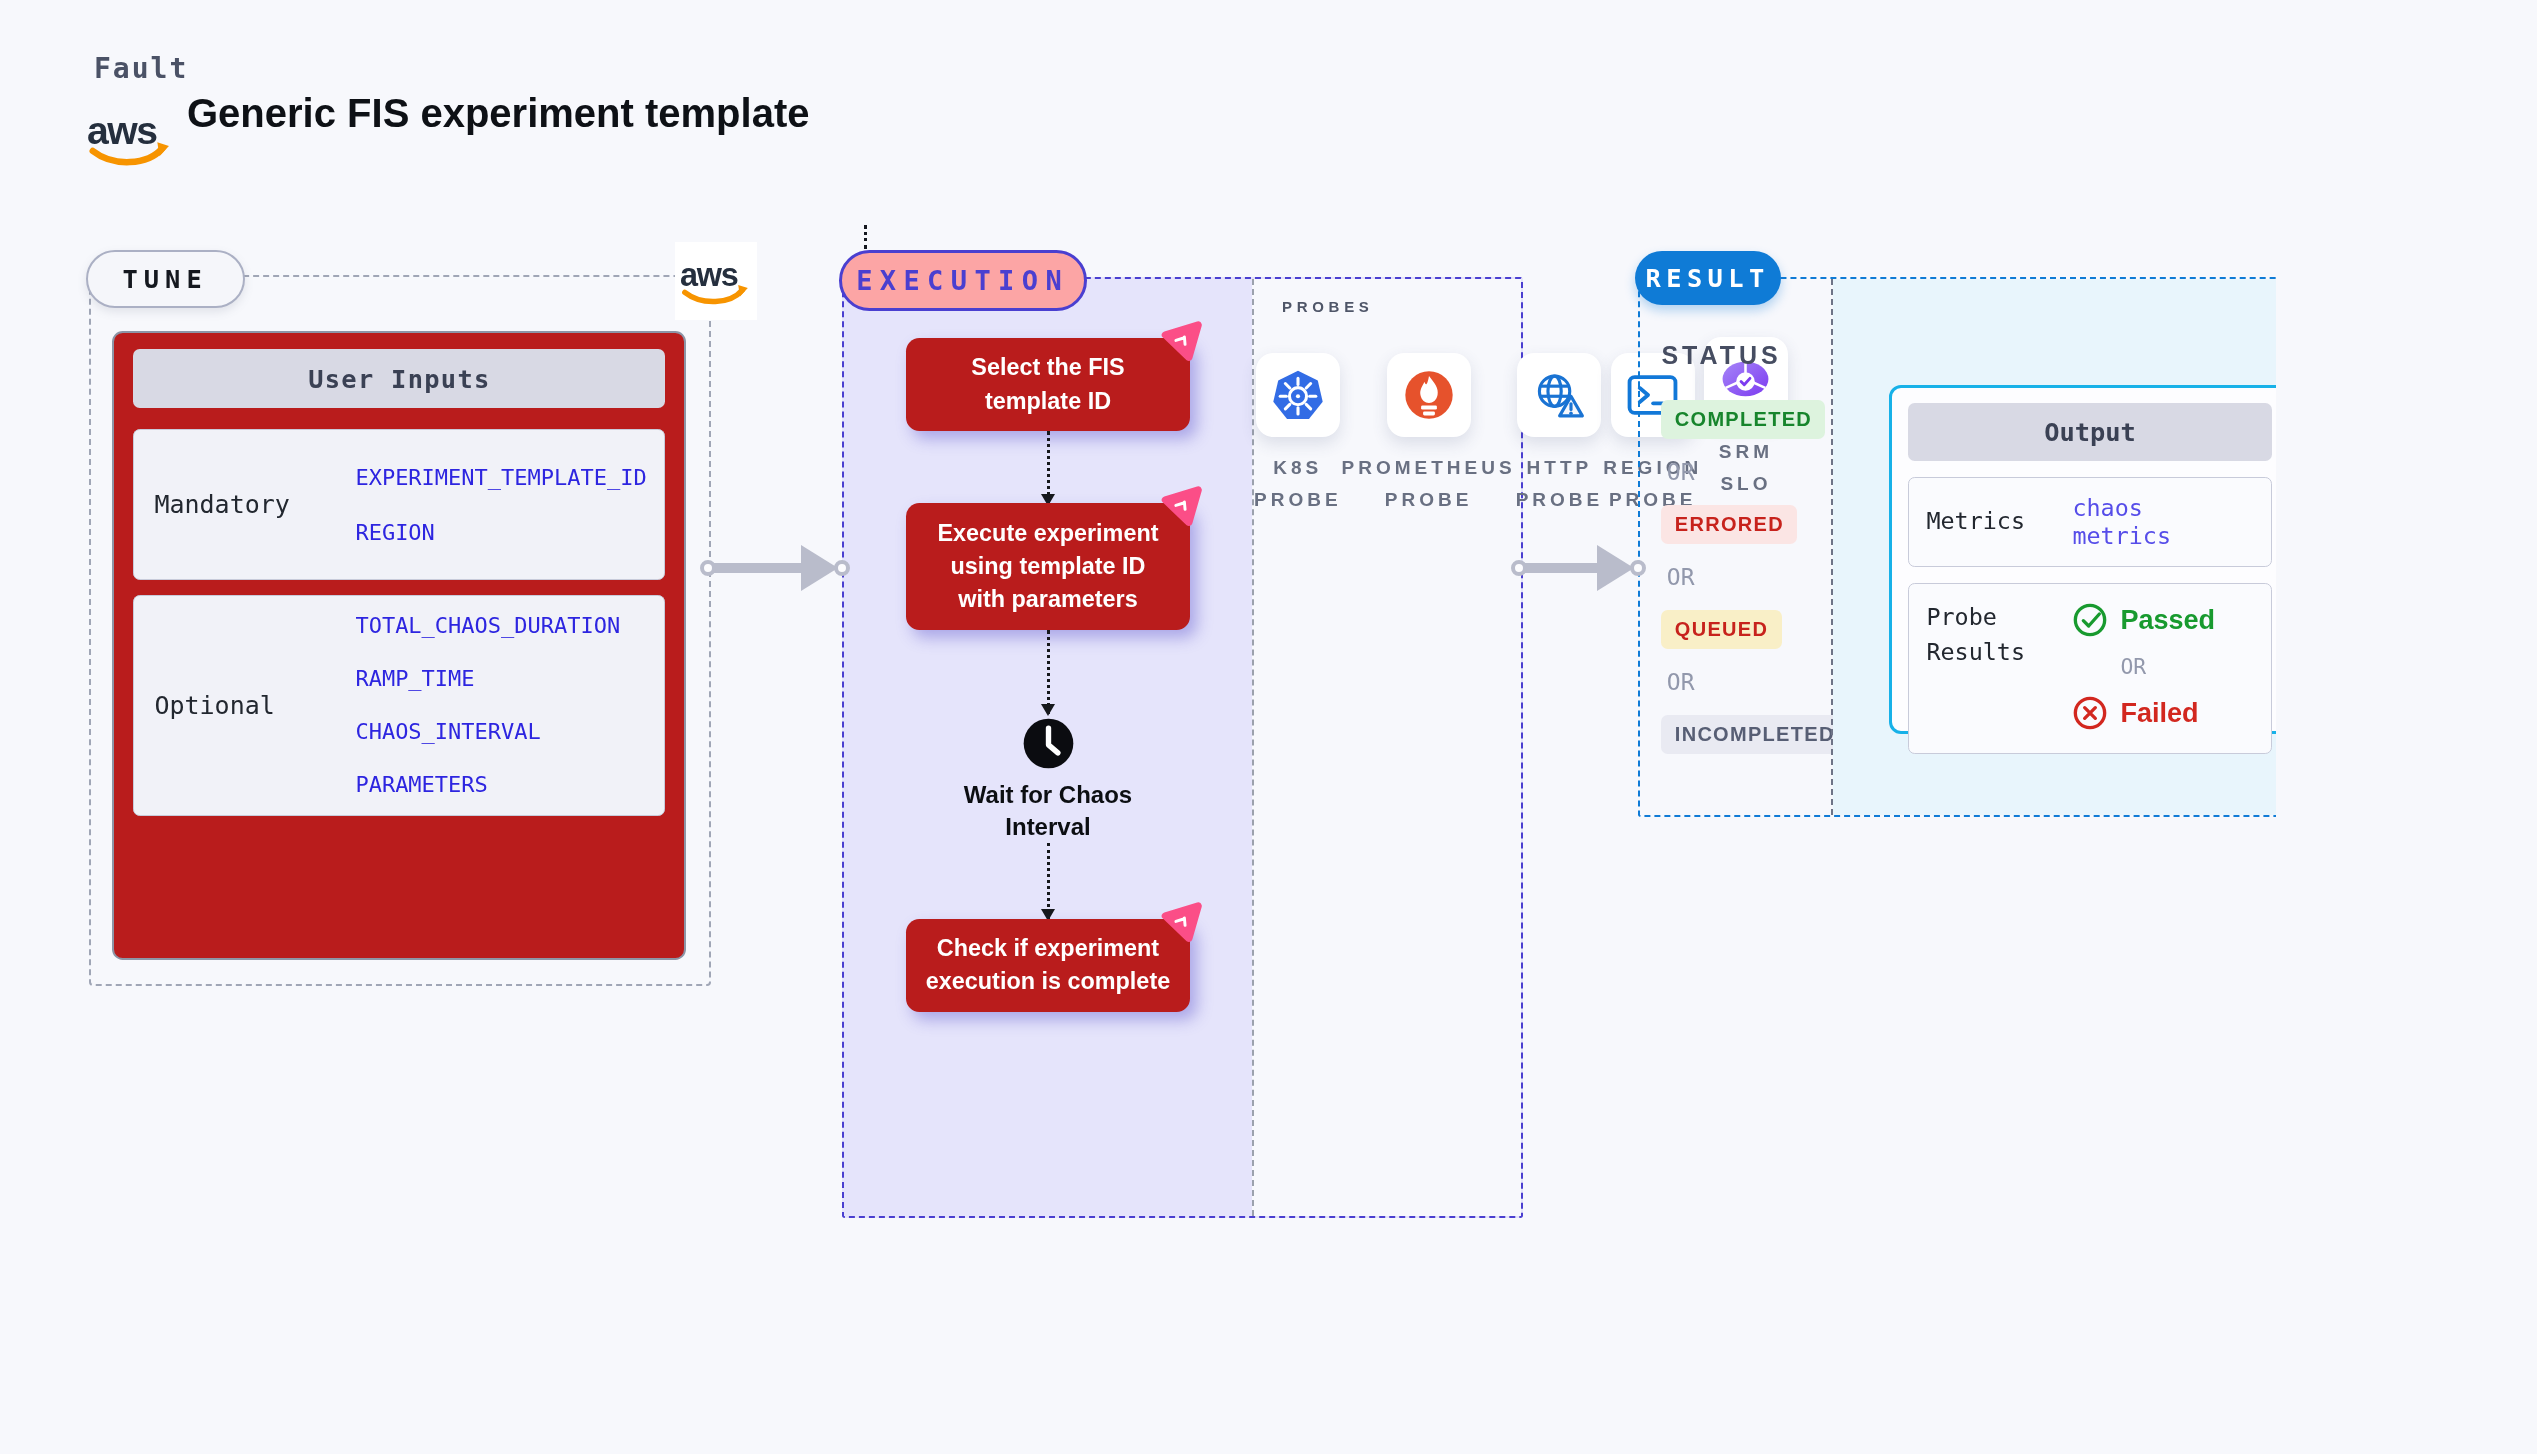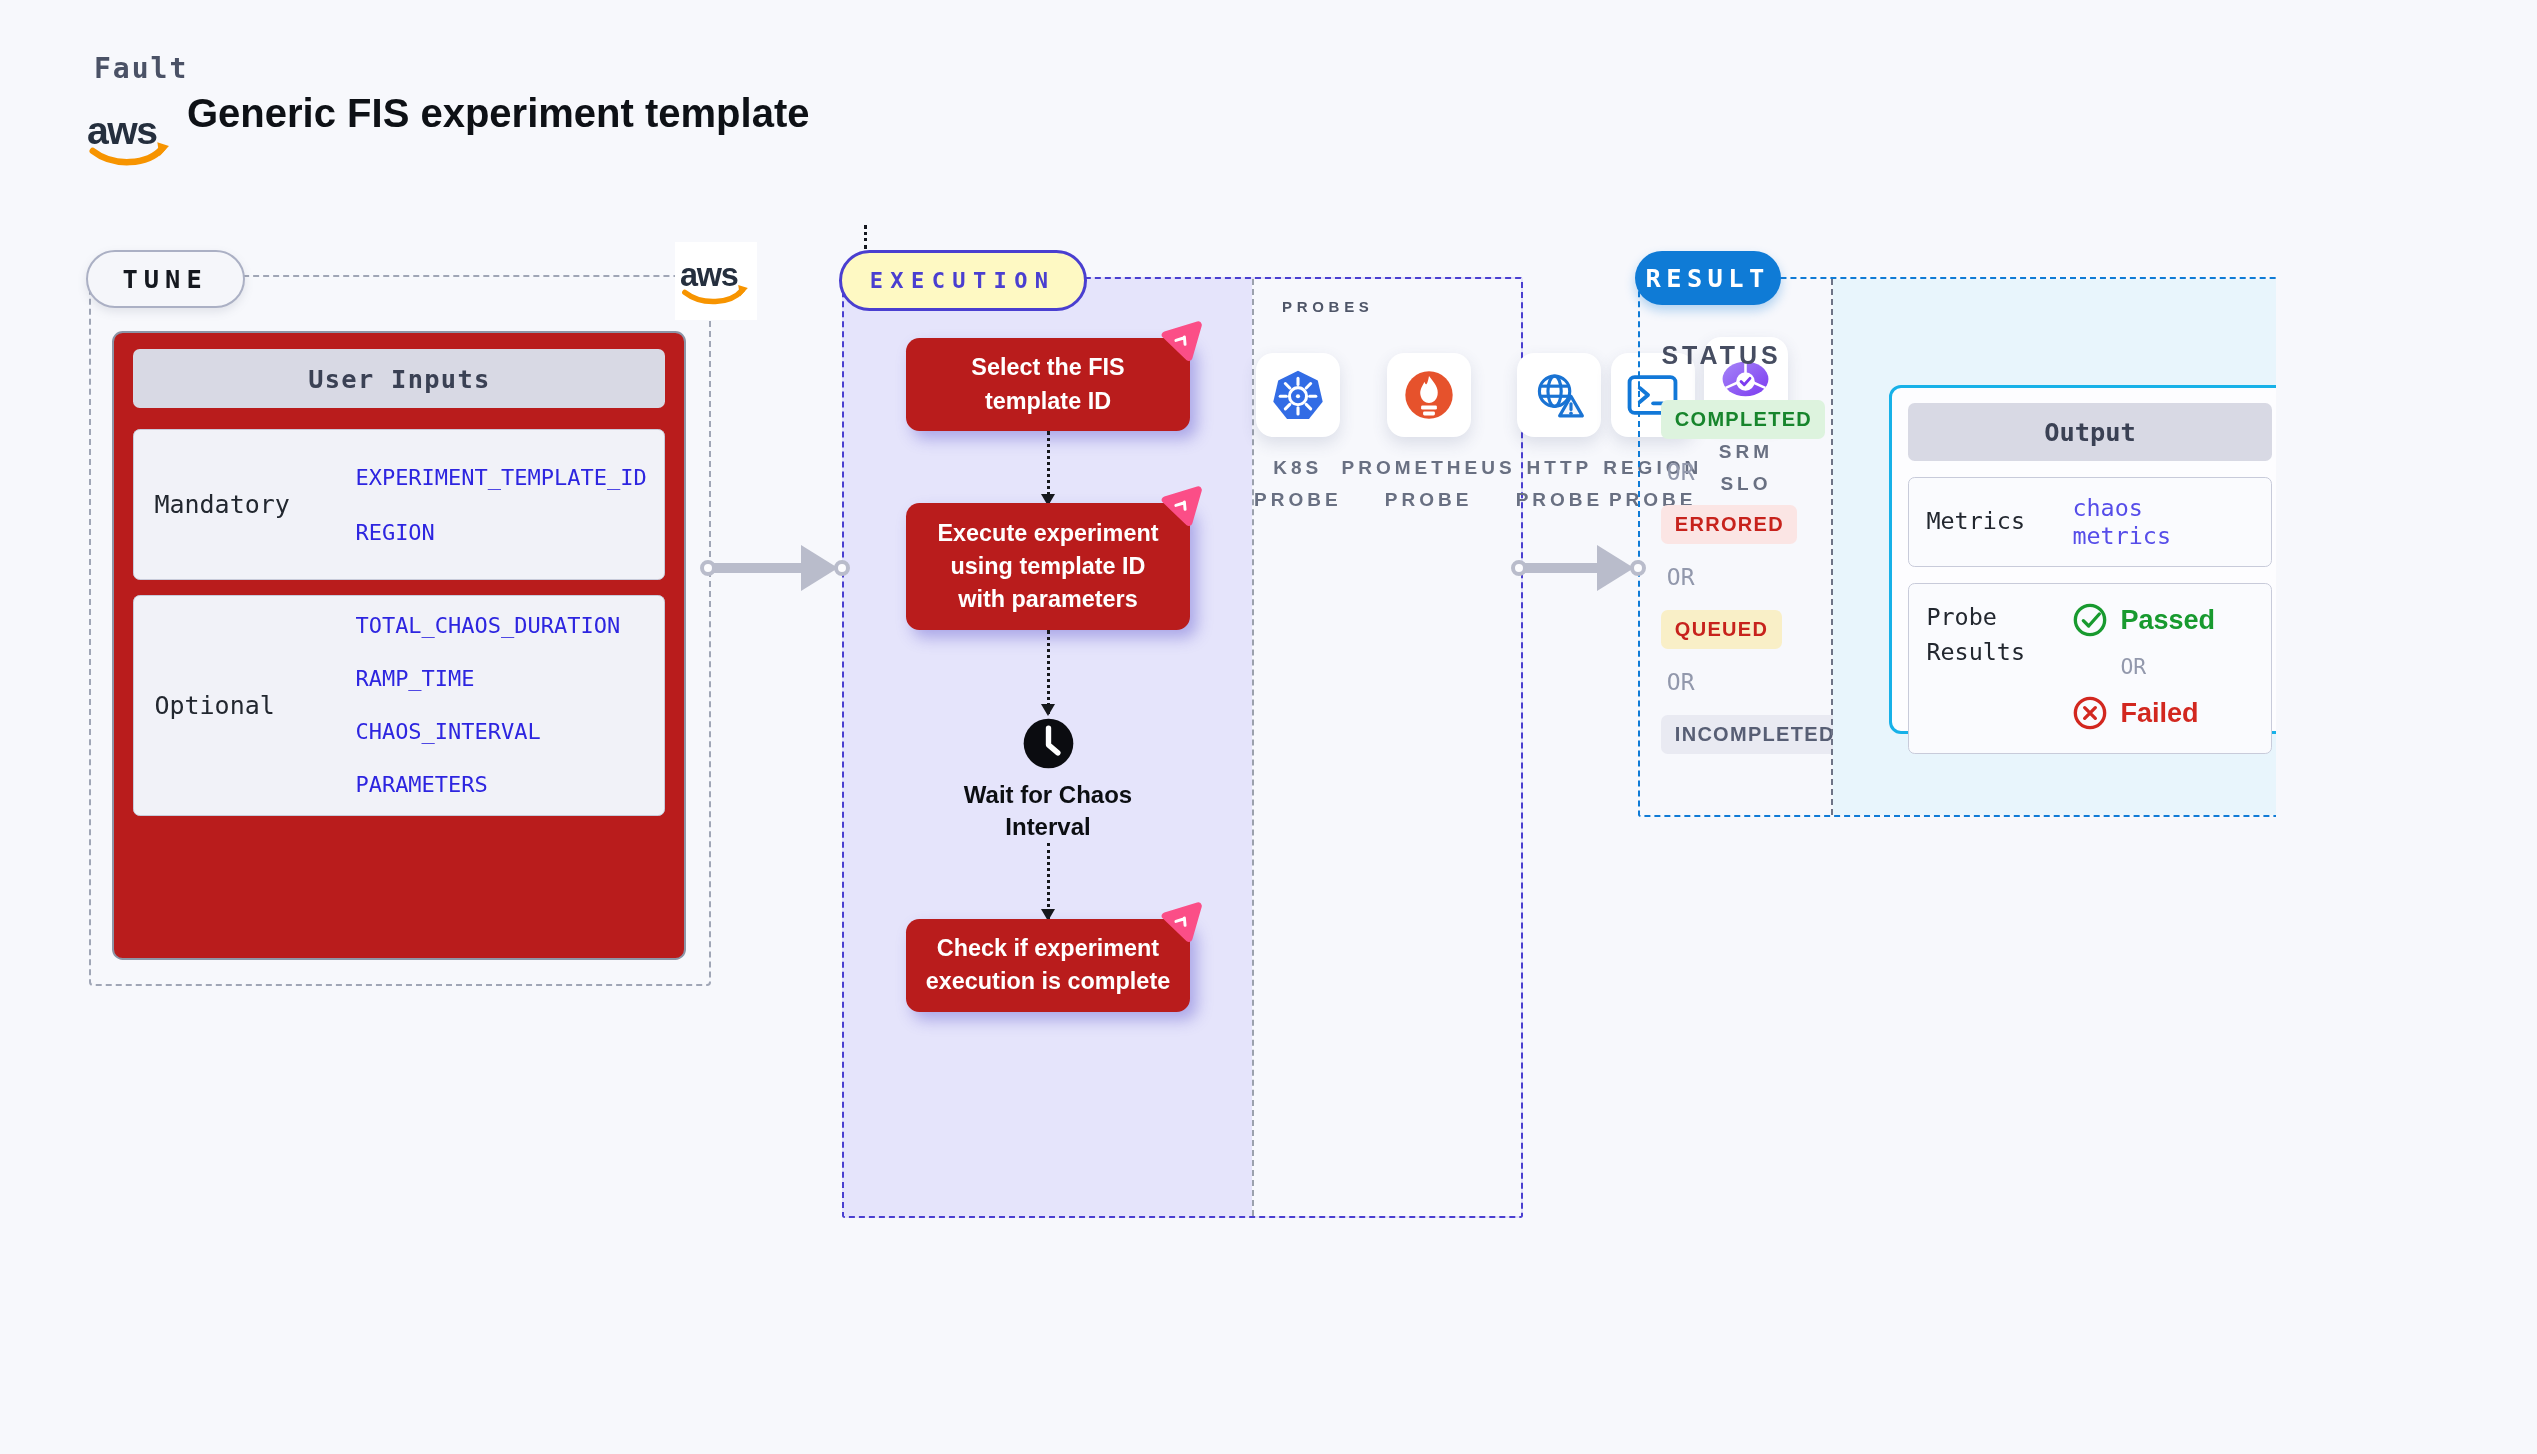--- a/index.html
+++ b/index.html
@@ -43,22 +43,22 @@
              box-sizing:border-box;flex:none;z-index:2;}
   .ga-line{flex:1;height:10px;background:#b9bccb;margin:0 -2.7px;}
   .ga-tri{width:0;height:0;border-left:37px solid #b9bccb;border-top:23.4px solid transparent;
           border-bottom:23.4px solid transparent;margin-right:-4px;}
   .arrow-1{left:700px;top:544px;width:150px;}
   .arrow-2{left:1511px;top:544px;width:135px;}
 
   
   .exec-panel{left:842px;top:277px;width:677px;height:937px;border:2.7px dashed #4a3fd0;
               background:#e5e4fb;border-radius:2.7px;}
-  .exec-pill{left:-5.4px;top:-29.5px;width:242px;height:55px;background:#fef9c3;border:3.3px solid #4a3fd0;
-             font-size:22px;color:#4a3fd0;letter-spacing:7.4px;}
+  .exec-pill{left:-5.4px;top:-29.5px;width:242px;height:55px;background:#fca5a5;border:3.3px solid #4a3fd0;
+             font-size:27px;color:#4a3fd0;letter-spacing:7.4px;}
   .exec-stub{left:20px;top:-54px;height:24px;width:0;border-left:3.3px dotted #15181f;}
   .flow{left:0;top:0;width:408px;display:flex;flex-direction:column;align-items:center;padding-top:59px;}
   .step-box{width:249px;background:#b91c1c;border-radius:13.4px;padding:13.4px 17.4px;position:relative;
             color:#ffffff;font-size:23.4px;font-weight:700;line-height:1.42;text-align:center;
             box-shadow:6.7px 8px 14.7px rgba(76,68,200,.38);}
   .litmus{position:absolute;right:-14.7px;top:-19px;width:48px;height:44px;transform:rotate(6deg);}
   .connector{width:0;border-left:3.3px dotted #16181c;position:relative;}
   .connector::after{content:'';position:absolute;bottom:-2.7px;left:-8.7px;width:0;height:0;
             border-left:7.4px solid transparent;border-right:7.4px solid transparent;
             border-top:12px solid #16181c;}

